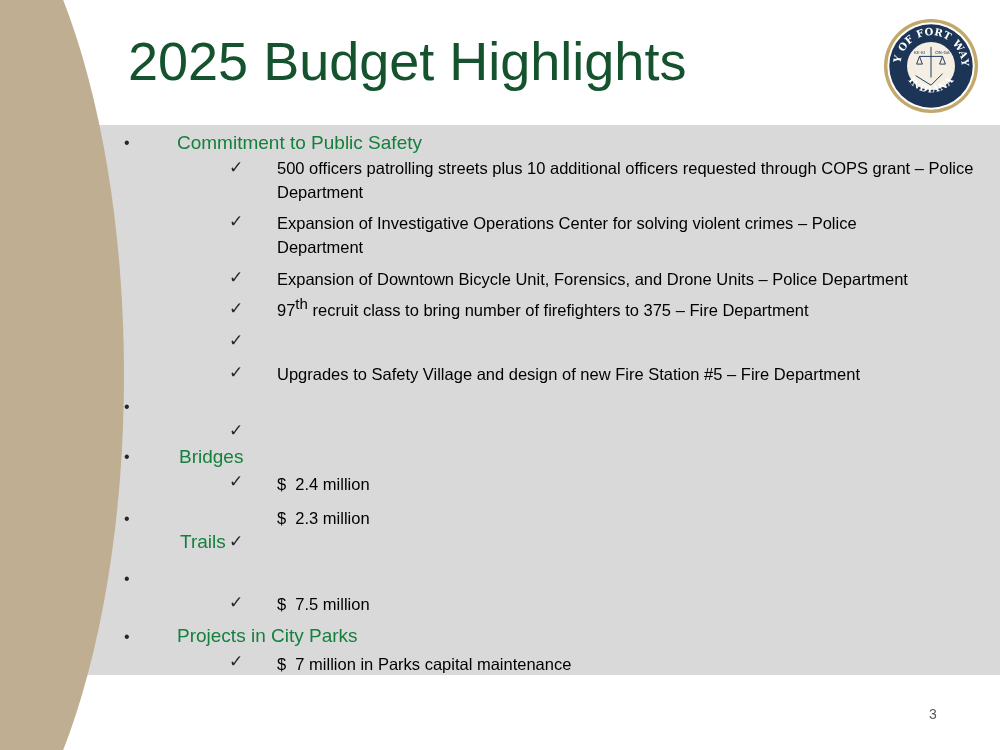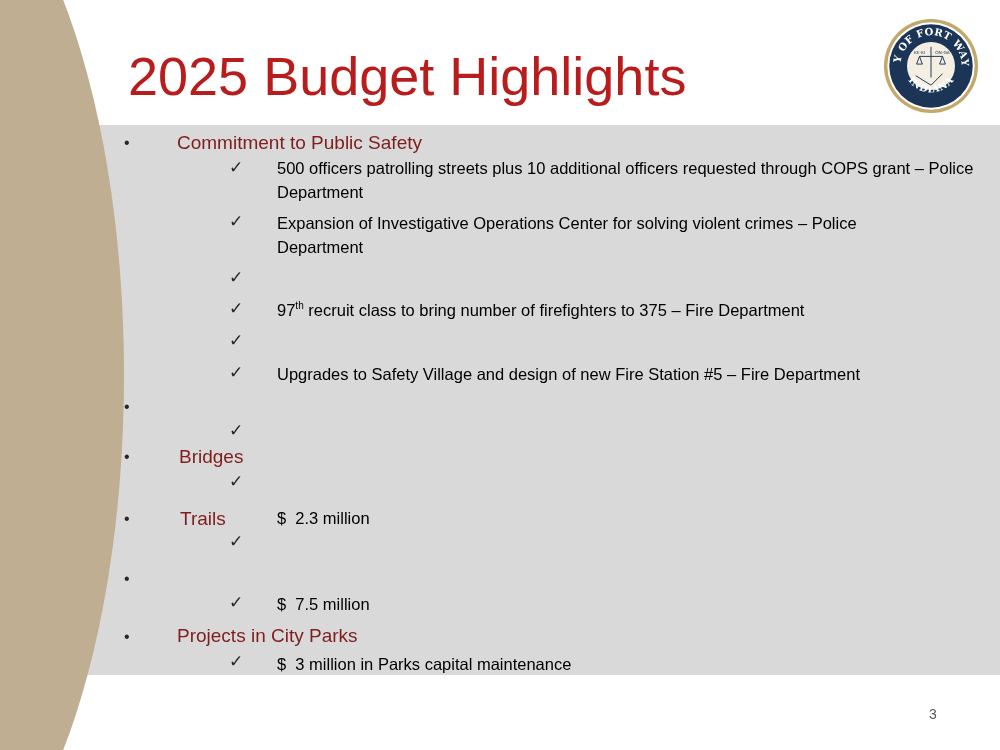--- a/index.html
+++ b/index.html
@@ -12,42 +12,42 @@
   .panel {
     position:absolute; left:0; top:125px; width:1000px; height:550px;
     background:#d9d9d9;
   }
   .tan-arc {
     position:absolute; left:-300px; top:-160px; width:424px; height:1070px;
     border-radius:50%;
     background:#bfae91;
   }
   .title {
-    position:absolute; left:128px; top:44px;
-    font-size:54px; line-height:64px; color:#b91c1c; letter-spacing:0px;
+    position:absolute; left:128px; top:29px;
+    font-size:54px; line-height:64px; color:#14532d; letter-spacing:0px;
     white-space:nowrap;
   }
   .seal {
     position:absolute; left:883px; top:18px; width:96px; height:96px;
   }
   .content { position:absolute; left:0; top:0; width:1000px; height:750px; }
   .bullet-dot {
     position:absolute; left:124px; font-size:16px; line-height:20px; color:#262626;
   }
   .l1 {
-    position:absolute; left:177px; font-size:19px; line-height:24px; color:#7f1d1d;
+    position:absolute; left:177px; font-size:19px; line-height:24px; color:#15803d;
     white-space:nowrap;
   }
   .chk {
     position:absolute; left:229px; font-size:17px; line-height:22px; color:#262626;
   }
   .l2 {
     position:absolute; left:277px; width:700px; font-size:16.5px; line-height:24px; color:#000000;
   }
-  .l2 sup { font-size:10px; line-height:0; position:relative; top:-1px; }
+  .l2 sup { font-size:15px; line-height:0; position:relative; top:-1px; }
   .page-num {
     position:absolute; left:929px; top:706px; font-size:14px; color:#595959;
   }
 </style>
 </head>
 <body>
 
 <div class="panel"></div>
 <div class="tan-arc"></div>
 
@@ -84,44 +84,46 @@
   <span class="bullet-dot" style="top:133px">•</span>
   <span class="l1" style="top:131px">Commitment to Public Safety</span>
 
   <span class="chk" style="top:157px">✓</span>
   <div class="l2" style="top:156px">500 officers patrolling streets plus 10 additional officers requested through COPS grant – Police Department</div>
 
   <span class="chk" style="top:211px">✓</span>
   <div class="l2" style="top:211px; width:640px">Expansion of Investigative Operations Center for solving violent crimes – Police Department</div>
 
   <span class="chk" style="top:267px">✓</span>
+  <div class="l2" style="top:267px">Expansion of Downtown Bicycle Unit, Forensics, and Drone Units – Police Department</div>
 
   <span class="chk" style="top:298px">✓</span>
   <div class="l2" style="top:298px"><span>97</span><sup>th</sup><span> recruit class to bring number of firefighters to 375  – Fire Department</span></div>
 
   <span class="chk" style="top:330px">✓</span>
 
   <span class="chk" style="top:362px">✓</span>
   <div class="l2" style="top:362px">Upgrades to Safety Village and design of new Fire Station #5 – Fire Department</div>
 
   <span class="bullet-dot" style="top:397px">•</span>
   <span class="chk" style="top:420px">✓</span>
 
   <span class="bullet-dot" style="top:447px">•</span>
   <span class="l1" style="top:445px; left:179px">Bridges</span>
   <span class="chk" style="top:471px">✓</span>
+  <div class="l2" style="top:472px; white-space:pre">$  2.4 million</div>
 
   <span class="bullet-dot" style="top:509px">•</span>
-  <span class="l1" style="top:507px; left:180px">Trails</span>
+  <span class="l1" style="top:530px; left:180px">Trails</span>
   <span class="chk" style="top:531px">✓</span>
   <div class="l2" style="top:506px; white-space:pre">$  2.3 million</div>
 
   <span class="bullet-dot" style="top:569px">•</span>
   <span class="chk" style="top:592px">✓</span>
   <div class="l2" style="top:592px; white-space:pre">$  7.5 million</div>
 
   <span class="bullet-dot" style="top:627px">•</span>
   <span class="l1" style="top:624px">Projects in City Parks</span>
   <span class="chk" style="top:651px">✓</span>
-  <div class="l2" style="top:652px; white-space:pre">$  3 million in Parks capital maintenance</div>
+  <div class="l2" style="top:652px; white-space:pre">$  7 million in Parks capital maintenance</div>
 </div>
 
 <div class="page-num">3</div>
 
 </body></html>

